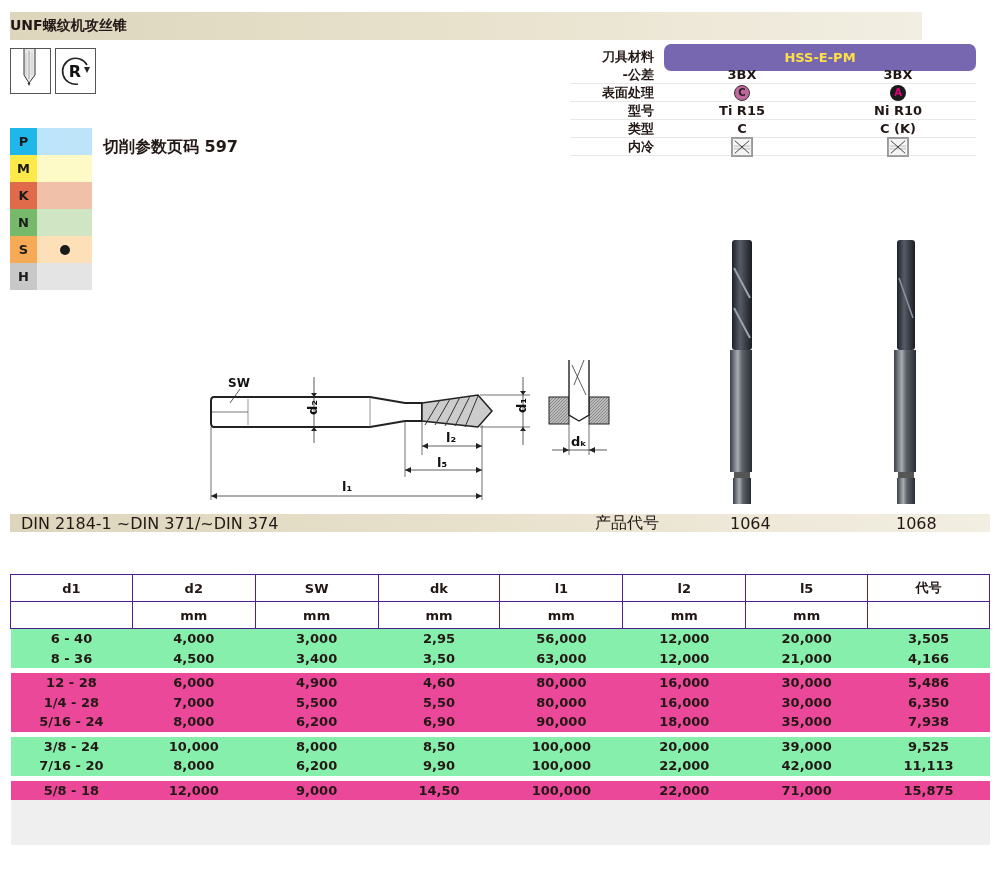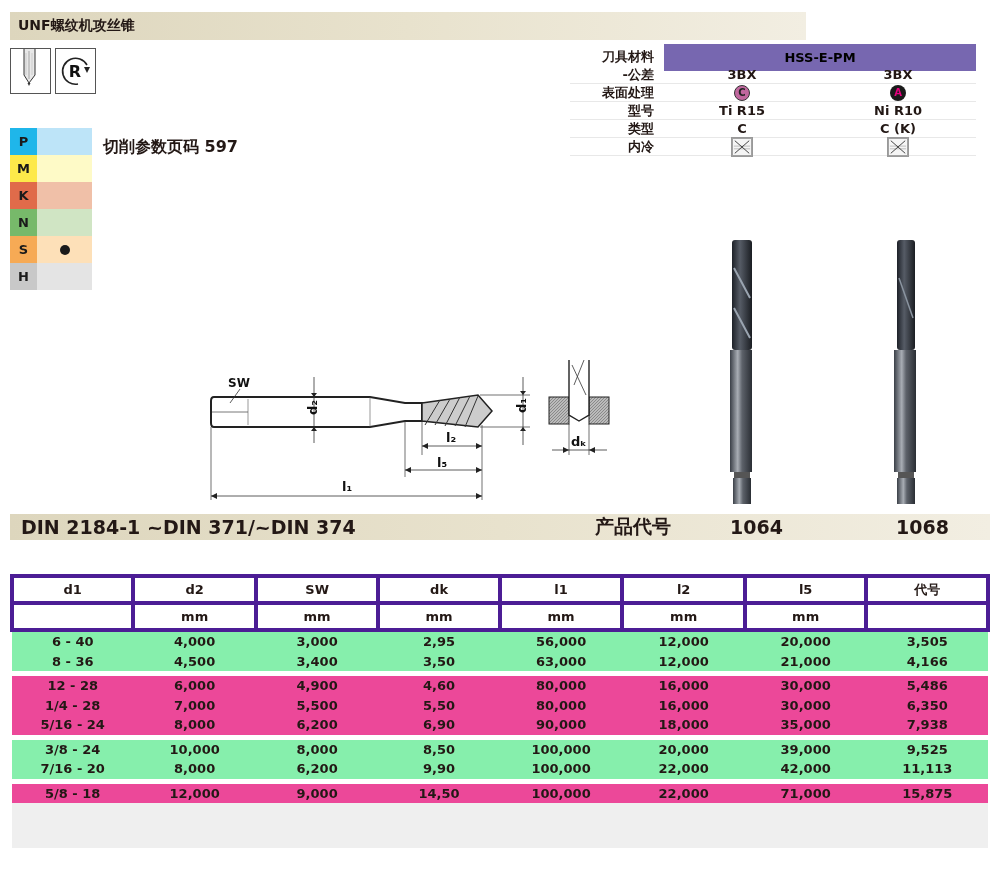--- a/index.html
+++ b/index.html
@@ -1,22 +1,22 @@
 <!DOCTYPE html>
 <html><head>
 <meta charset="utf-8">
 <style>
   * { box-sizing: border-box; margin: 0; padding: 0; }
   html, body { width: 1000px; height: 869px; background: #ffffff; overflow: hidden; }
   body { font-family: "DejaVu Sans", "Liberation Sans", sans-serif; color: #231815; position: relative; }
 
   .title-bar {
-    position: absolute; left: 10px; top: 12px; width: 796px; height: 28px;
+    position: absolute; left: 10px; top: 12px; width: 912px; height: 28px;
     background: linear-gradient(90deg, #ddd6bd 0%, #e8e2cd 50%, #f2eee2 100%);
-    display: flex; align-items: center; padding-left: 8px;
+    display: flex; align-items: center; 
     font-weight: bold; font-size: 14px;
   }
 
   .icon-box {
     position: absolute; top: 48px; width: 41px; height: 46px;
     border: 1px solid #555; background: #fff;
   }
 
   .iso-table { position: absolute; left: 10px; top: 128px; width: 82px; }
   .iso-row { display: flex; height: 27px; }
@@ -24,41 +24,41 @@
   .iso-field { flex: 1; display: flex; align-items: center; justify-content: center; }
   .iso-dot { width: 10px; height: 10px; border-radius: 50%; background: #1a1a1a; }
 
   .cut-params { position: absolute; left: 103px; top: 137px; font-size: 16px; font-weight: bold; }
 
   .spec-table { position: absolute; left: 570px; top: 48px; width: 406px; }
   .spec-row { display: flex; height: 18px; align-items: center; border-bottom: 1px solid #e8e8e8; }
   .spec-row:first-child { border-bottom: none; }
   .spec-label { width: 94px; text-align: right; padding-right: 10px; font-weight: bold; font-size: 13px; }
   .spec-val { width: 156px; text-align: center; font-weight: bold; font-size: 13px; display: flex; justify-content: center; align-items: center; }
-  .spec-material { flex: 1; background: #7767b0; height: 27px; display: flex; align-items: center; justify-content: center; font-weight: bold; font-size: 13px; color: #000000; }
+  .spec-material { flex: 1; background: #7767b0; height: 27px; display: flex; align-items: center; justify-content: center; font-weight: bold; font-size: 13px; color: #fde047; border-radius: 7px; }
   .coat-badge { width: 16px; height: 16px; border-radius: 50%; display: flex; align-items: center; justify-content: center; font-size: 10px; font-weight: bold; }
   .coat-c { background: #c0679e; border: 1px solid #333; color: #222; }
   .coat-a { background: #1a1a1a; color: #e6007e; }
   .cool-icon { width: 22px; height: 20px; border: 1px solid #999; background: #f5f5f5; }
 
   .drawing { position: absolute; left: 200px; top: 355px; }
   .photo { position: absolute; top: 238px; }
 
   .din-bar {
-    position: absolute; left: 10px; top: 514px; width: 980px; height: 26px;
+    position: absolute; left: 10px; top: 514px; width: 980px; height: 18px;
     background: linear-gradient(90deg, #ddd6bd 0%, #e8e2cd 50%, #f2eee2 100%);
-    display: flex; align-items: center; font-weight: bold; font-size: 19px;
+    display: flex; align-items: center; font-weight: normal; font-size: 16px;
   }
   .din-text { position: absolute; left: 11px; }
   .din-code-label { position: absolute; left: 585px; }
   .din-code1 { position: absolute; left: 720px; }
   .din-code2 { position: absolute; left: 886px; }
 
   .data-table { position: absolute; left: 10px; top: 574px; width: 980px; border-collapse: collapse; font-size: 13px; font-weight: bold; }
-  .data-table th { border: 4px solid #4c1d95; height: 27px; font-weight: bold; font-size: 13px; background: #fff; }
+  .data-table th { border: 1px solid #4c1d95; height: 27px; font-weight: bold; font-size: 13px; background: #fff; }
   .data-table td { text-align: center; height: 19.5px; line-height: 19.5px; padding: 0; }
   .grp-dark td { background: #86efac; text-align: center; }
   .grp-light td { background: #ec4899; }
   .grp-gap td { height: 5px; background: #fff; }
   .grp-filler td { height: 45px; background: #efefef; }
 </style>
 </head>
 <body>
 
 <div class="title-bar">

